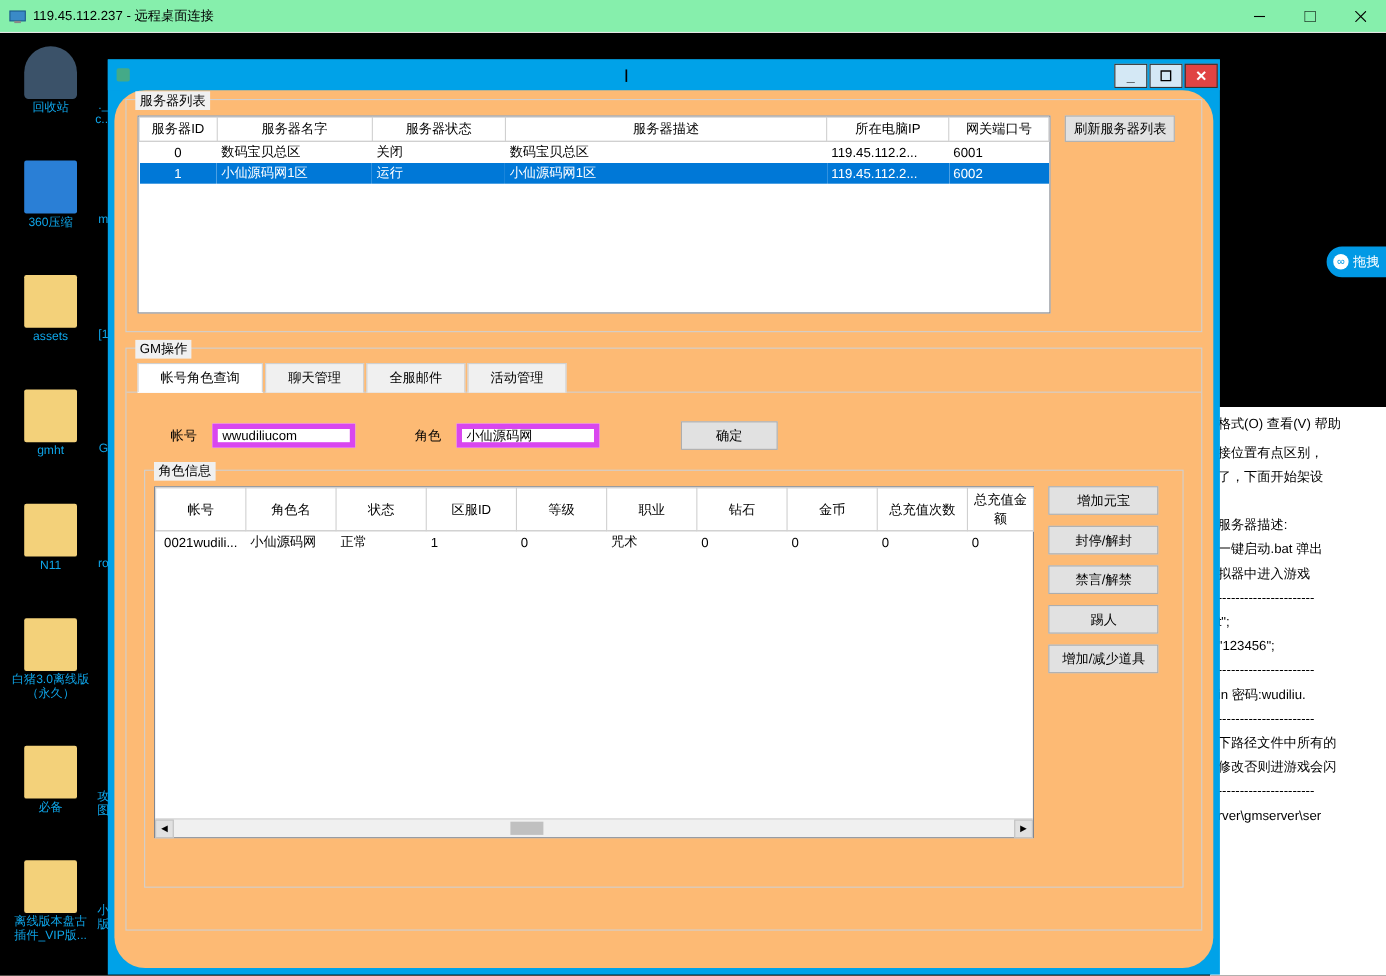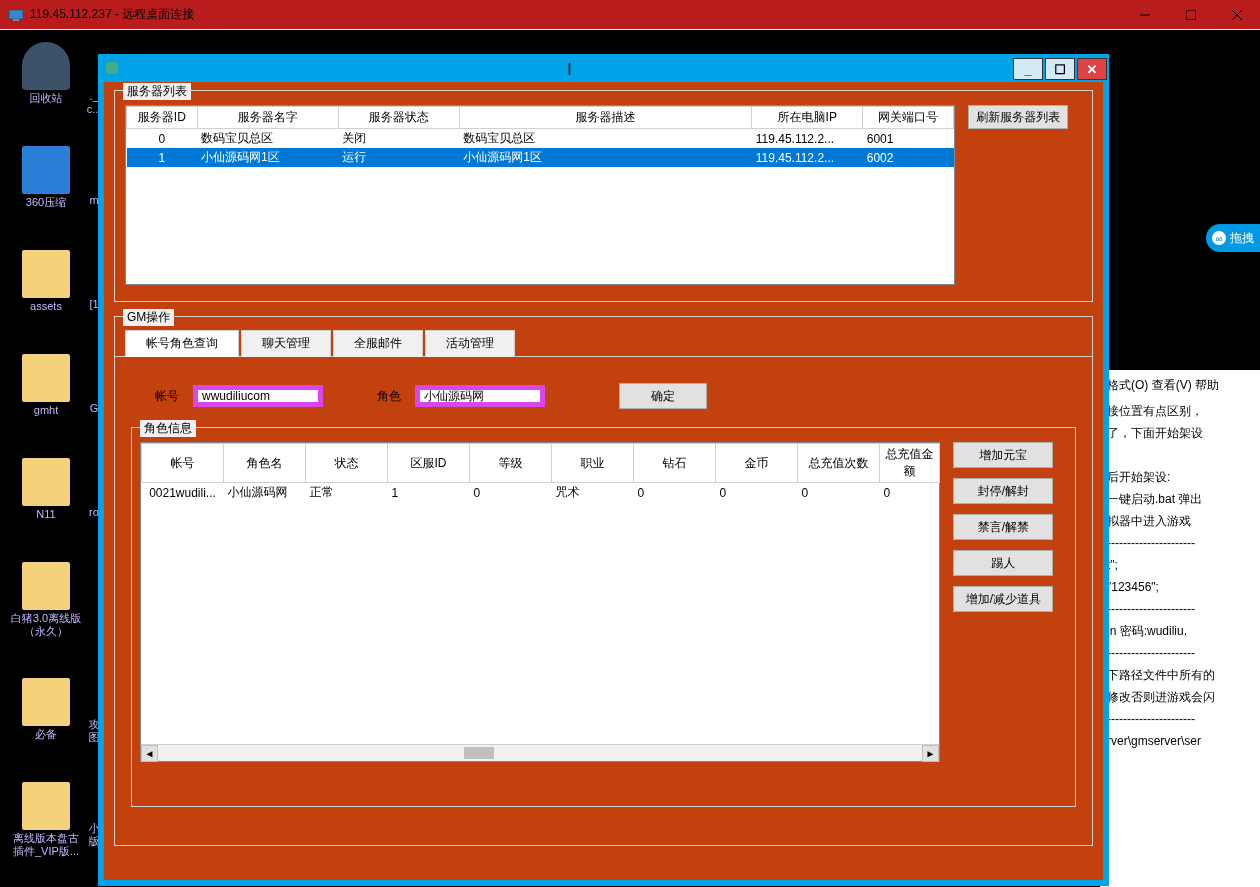--- a/index.html
+++ b/index.html
@@ -1,47 +1,47 @@
 <!DOCTYPE html>
 <html><head>
 <meta charset="utf-8">
 <style>
 * { box-sizing: border-box; margin: 0; padding: 0; font-family: "Microsoft YaHei", SimSun, Arial, sans-serif; font-size: 12px; }
 body { background: #000; width: 1260px; height: 887px; overflow: hidden; position: relative; }
 
 
 .rdp-window { position: absolute; left: 0; top: 0; width: 1260px; height: 887px; background: #fff; }
-.rdp-titlebar { height: 30px; background: #b91c1c; display: flex; align-items: center; padding: 0 0 0 8px; border-bottom: 1px solid #e5e5e5; }
+.rdp-titlebar { height: 30px; background: #86efac; display: flex; align-items: center; padding: 0 0 0 8px; border-bottom: 1px solid #e5e5e5; }
 .rdp-titlebar .rdp-icon { width: 16px; height: 16px; margin-right: 6px; display: flex; align-items: center; }
 .rdp-titlebar .title { flex: 1; color: #000; }
 .win-controls { display: flex; height: 100%; }
 .win-controls .btn { width: 46px; height: 100%; display: flex; align-items: center; justify-content: center; color: #000; }
 
 
 .remote-desktop { width: 1260px; height: 857px; background: #000; position: relative; overflow: hidden; }
 
 
-.desk-col { position: absolute; width: 76px; text-align: center; color: #c4b5fd; }
+.desk-col { position: absolute; width: 76px; text-align: center; color: #0ea5e9; }
 .desk-col .icon-box { width: 48px; height: 48px; margin: 0 auto 2px; background: #f3d17a; border-radius: 2px; position: relative; }
 .desk-col .icon-box.recycle { background: #3b5269; border-radius: 50% 50% 4px 4px; }
 .desk-col .icon-box.zip { background: #2a7fd6; }
 .desk-col .lbl { font-size: 11px; text-shadow: 1px 1px 1px #000; line-height: 13px; word-break: break-all; }
 
 
 .inner-window { position: absolute; left: 98px; top: 24px; width: 1011px; height: 832px; background: #00a2e8; }
 .inner-titlebar { height: 28px; background: #00a2e8; display: flex; align-items: center; padding-left: 6px; }
 .inner-titlebar .app-icon { width: 16px; height: 16px; margin-right: 6px; }
 .inner-titlebar .title { flex: 1; text-align: center; color: #000; font-weight: bold; }
 .inner-titlebar .ctrl { display: flex; }
 .inner-titlebar .ctrl .b { width: 30px; height: 22px; margin: 2px 2px 0 0; border: 1px solid #333; display: flex; align-items: center; justify-content: center; font-family: Arial; font-size: 13px; font-weight: bold; }
 .inner-titlebar .ctrl .b.min { background: #d4e8f5; }
 .inner-titlebar .ctrl .b.max { background: #d4e8f5; }
 .inner-titlebar .ctrl .b.close { background: #e04343; color: #fff; }
 
-.inner-body { background: #c2410c; margin: 0 6px 6px 6px; height: 798px; padding: 8px 10px; position: relative; }
+.inner-body { background: #fdba74; margin: 0 6px 6px 6px; height: 798px; padding: 8px 10px; position: relative; border-radius: 28px; }
 
 
 .groupbox { border: 1px solid #d0d0d0; position: relative; padding: 14px 10px 10px; margin-bottom: 14px; }
 .groupbox > .legend { position: absolute; top: -8px; left: 8px; background: #f0f0f0; padding: 0 4px; color: #000; }
 
 
 .server-table-wrap { background: #fff; border: 1px solid #828790; height: 180px; width: 830px; display: inline-block; vertical-align: top; overflow: hidden; }
 .tbl { width: 100%; border-collapse: collapse; table-layout: fixed; }
 .tbl th { background: #fff; border: 1px solid #d0d0d0; font-weight: normal; padding: 2px 4px; height: 20px; text-align: center; }
 .tbl td { padding: 1px 4px; height: 16px; border: 0; text-align: left; white-space: nowrap; overflow: hidden; }
@@ -173,21 +173,21 @@
     <div class="desk-col" style="left:84px; top:792px; width:20px;">
       <div class="lbl">小
 版</div>
     </div>
 
     <div class="notepad">
       <div class="menu">格式(O)  查看(V)  帮助</div>
       <p>接位置有点区别，</p>
       <p>了，下面开始架设</p>
       <br>
-      <p>后开始架设:</p>
+      <p>服务器描述:</p>
       <p>一键启动.bat 弹出</p>
       <p>拟器中进入游戏</p>
       <p>----------------------</p>
       <p>t";</p>
       <p>"123456";</p>
       <p>----------------------</p>
       <p>in 密码:wudiliu.</p>
       <p>----------------------</p>
       <p>下路径文件中所有的</p>
       <p>修改否则进游戏会闪</p>

